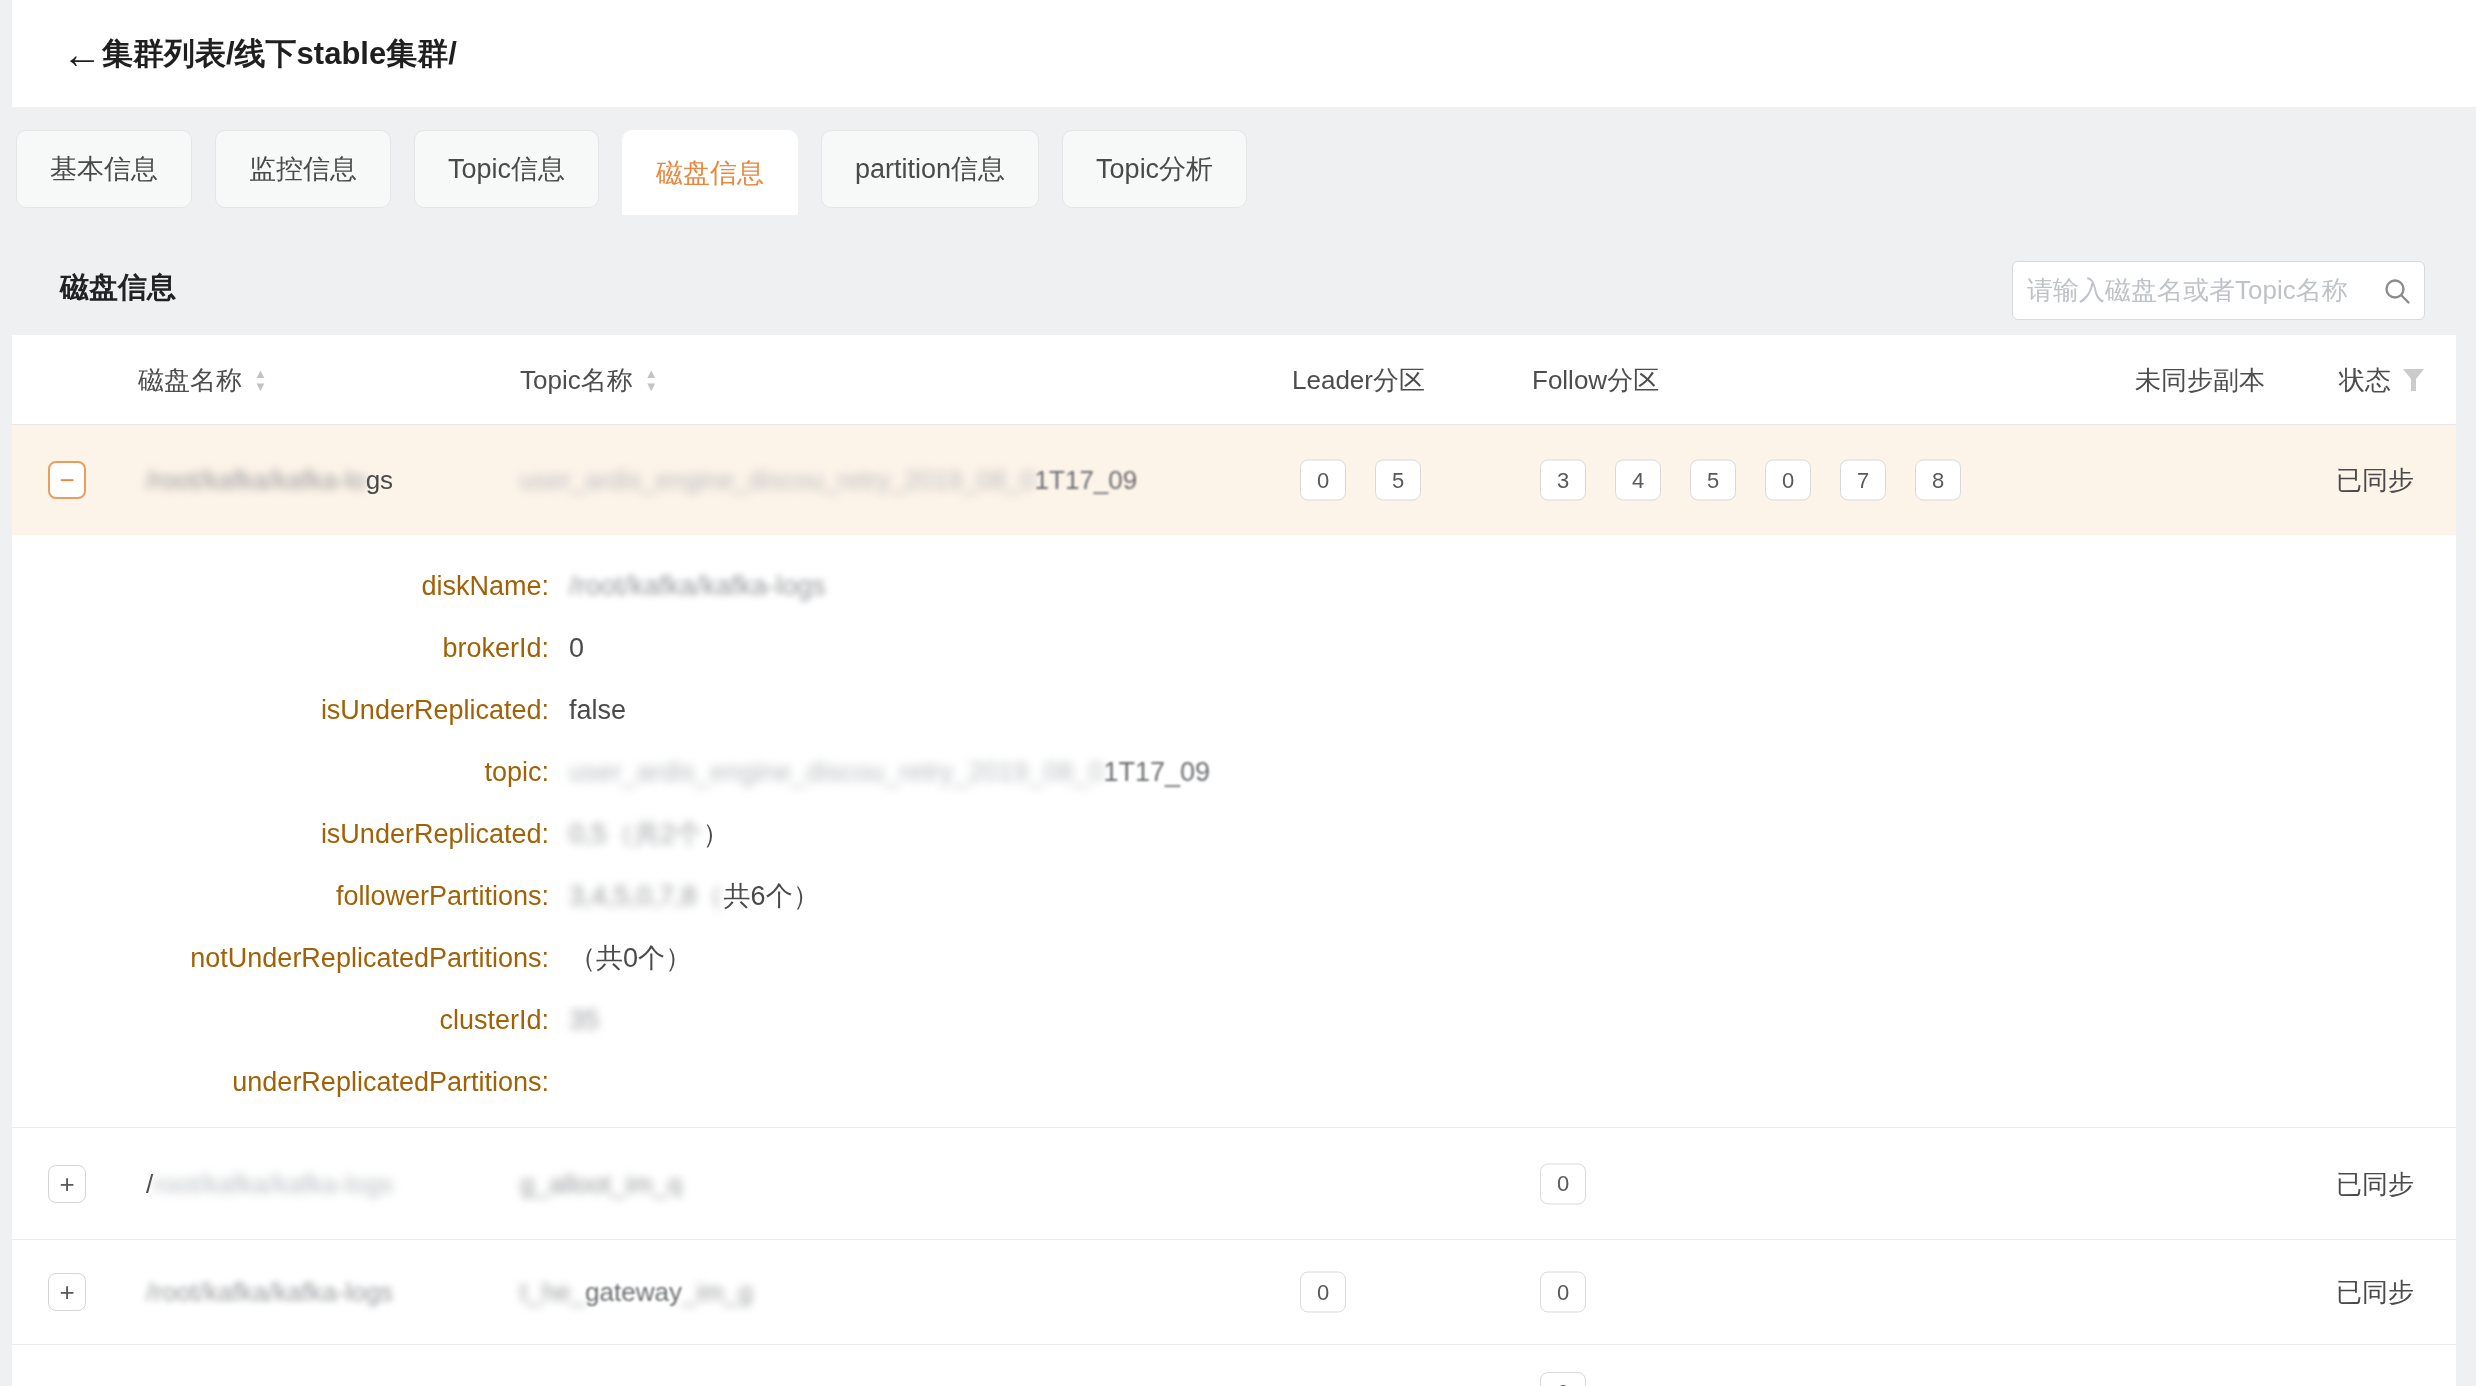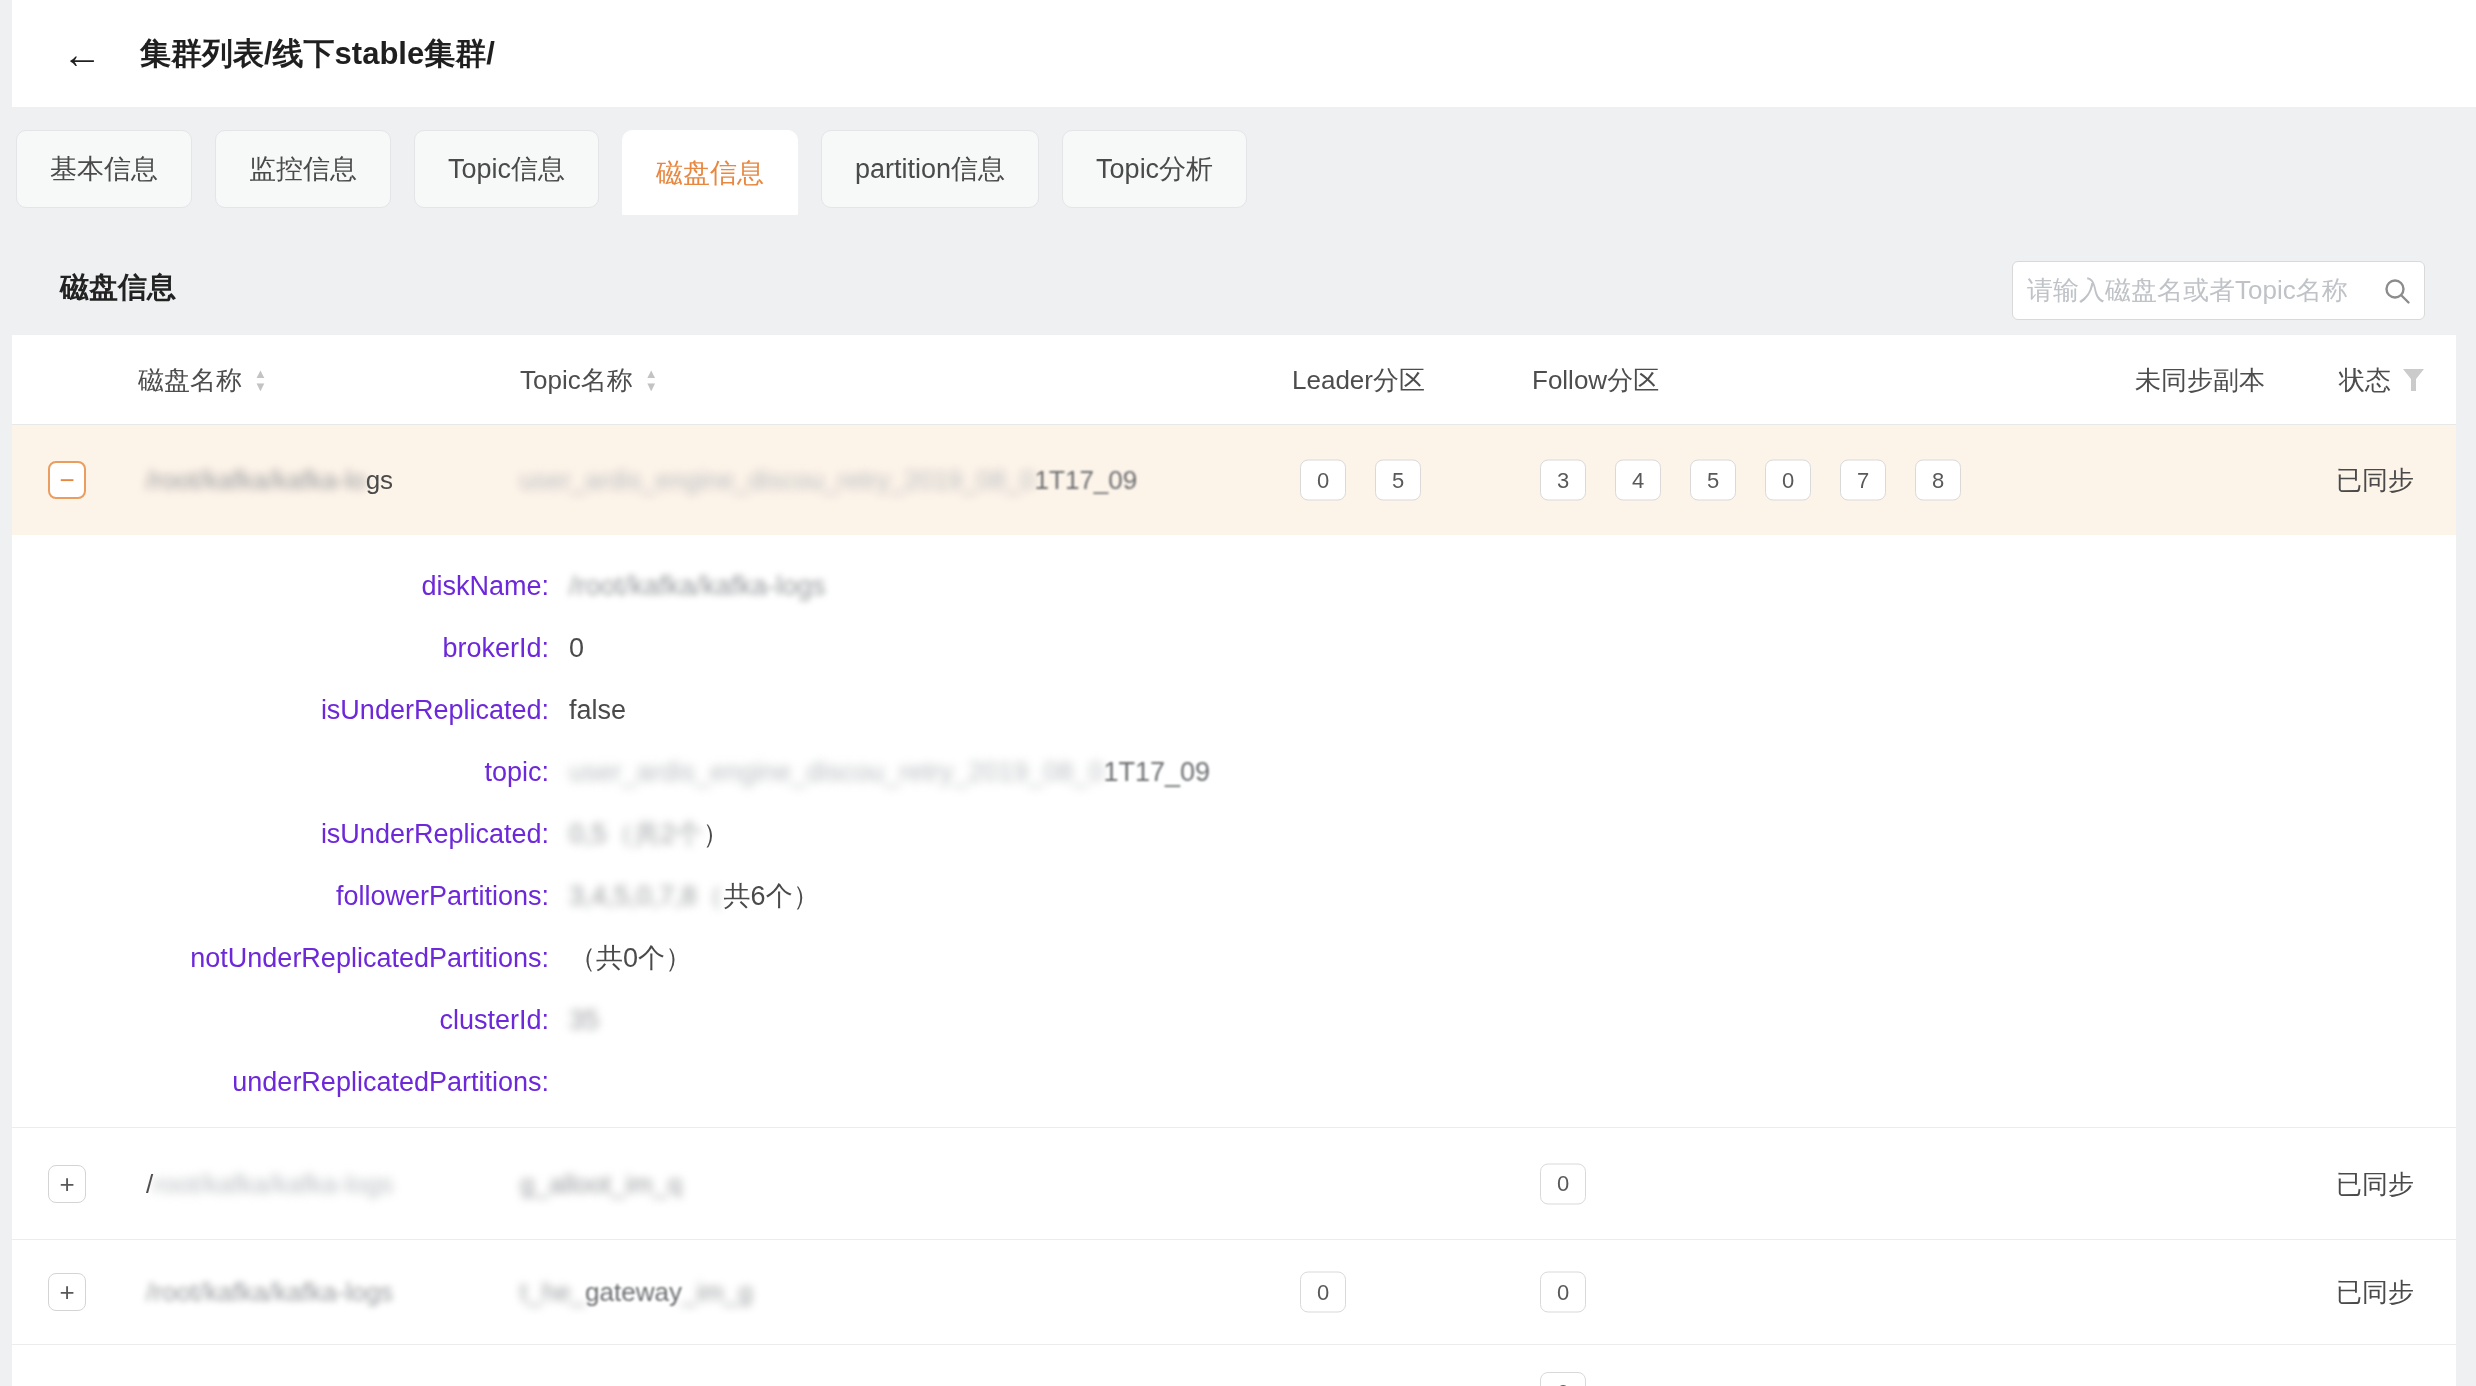--- a/index.html
+++ b/index.html
@@ -15,21 +15,21 @@
   
   .top-header {
     position: absolute; left: 12px; top: 0; right: 0; height: 107px;
     background: #fff; display: flex; align-items: center;
   }
   .back-btn {
     margin-left: 50px; font-size: 40px; color: #1f1f1f;
     line-height: 1; cursor: pointer; font-weight: 400;
   }
   .page-title {
-    margin-left: 38px; font-size: 31px; font-weight: 700; color: #1f1f1f;
+    font-size: 31px; font-weight: 700; color: #1f1f1f;
   }
 
   
   .tabs { position: absolute; left: 16px; top: 130px; display: flex; gap: 23px; }
   .tab {
     height: 78px; padding: 0 33px;
     background: #f7f8f8; border: 1px solid #e4e5e7; border-radius: 10px;
     display: flex; align-items: center;
     font-size: 27px; color: #4a4a4a; cursor: pointer; white-space: nowrap;
   }
@@ -111,21 +111,21 @@
     font-size: 22px; color: #595959;
   }
 
   .red { color: #97999c; filter: blur(4px); }
   .red-light { color: #b9bcbf; filter: blur(5px); }
   .clear { color: #4a4a4a; }
 
   
   .details { height: 593px; background: #fff; border-bottom: 1px solid #ececec; padding-top: 20px; }
   .dline { height: 62px; display: flex; align-items: center; font-size: 27px; }
-  .dlabel { width: 537px; text-align: right; color: #6d28d9; flex: 0 0 auto; }
+  .dlabel { width: 537px; text-align: right; color: #a16207; flex: 0 0 auto; }
   .dval { margin-left: 20px; color: #3d3d3d; white-space: nowrap; }
 </style>
 </head>
 <body>
 
 <div class="top-header">
   <span class="back-btn">←</span>
   <span class="page-title">集群列表/线下stable集群/</span>
 </div>
 

